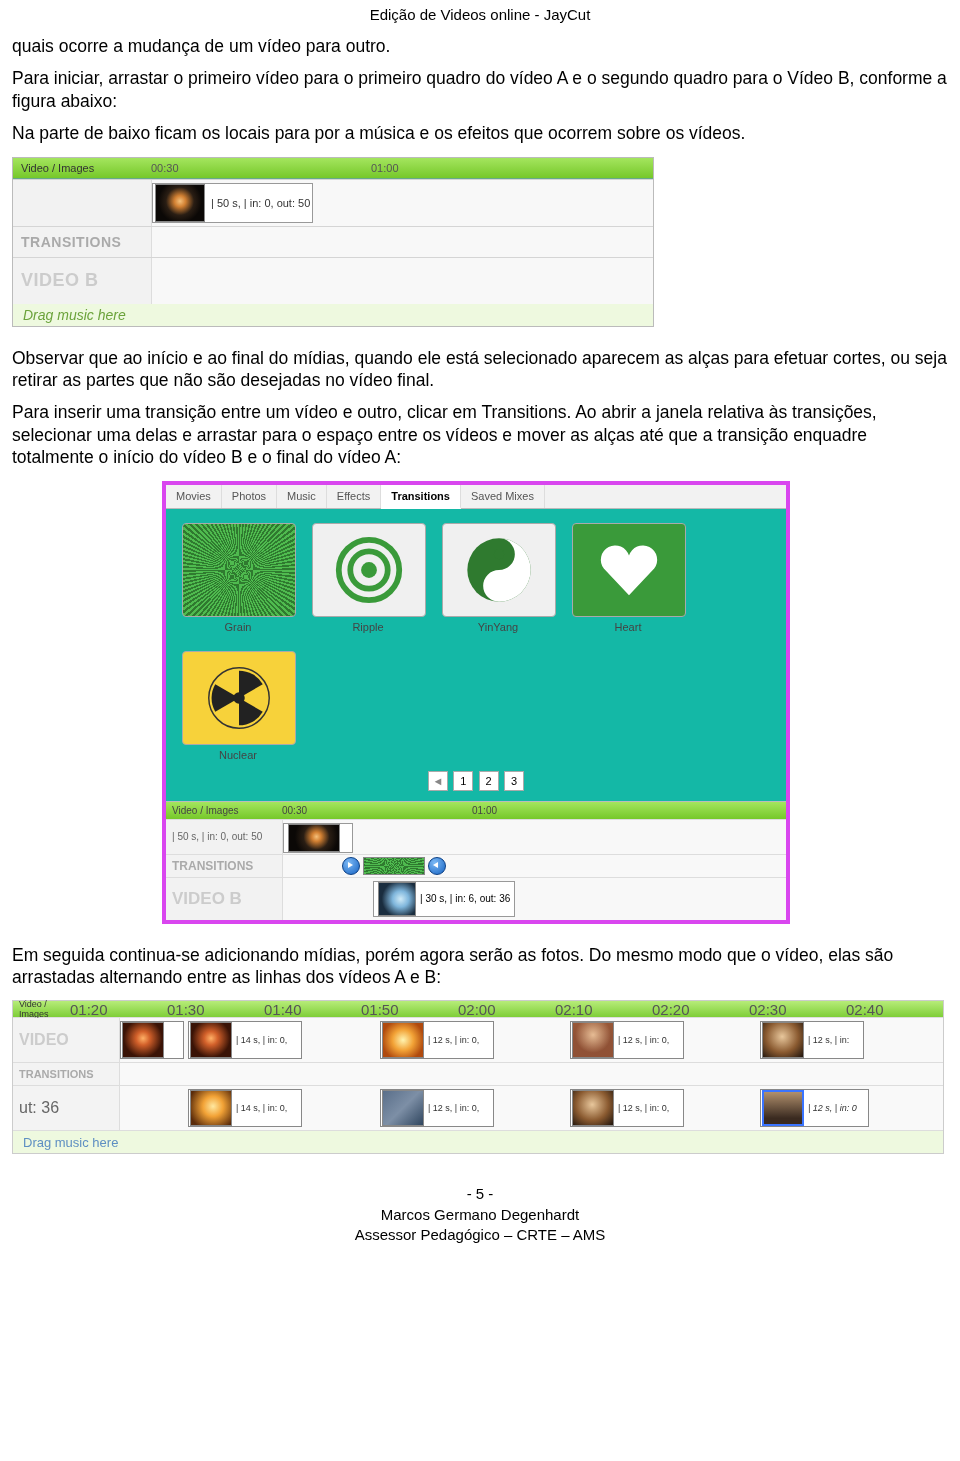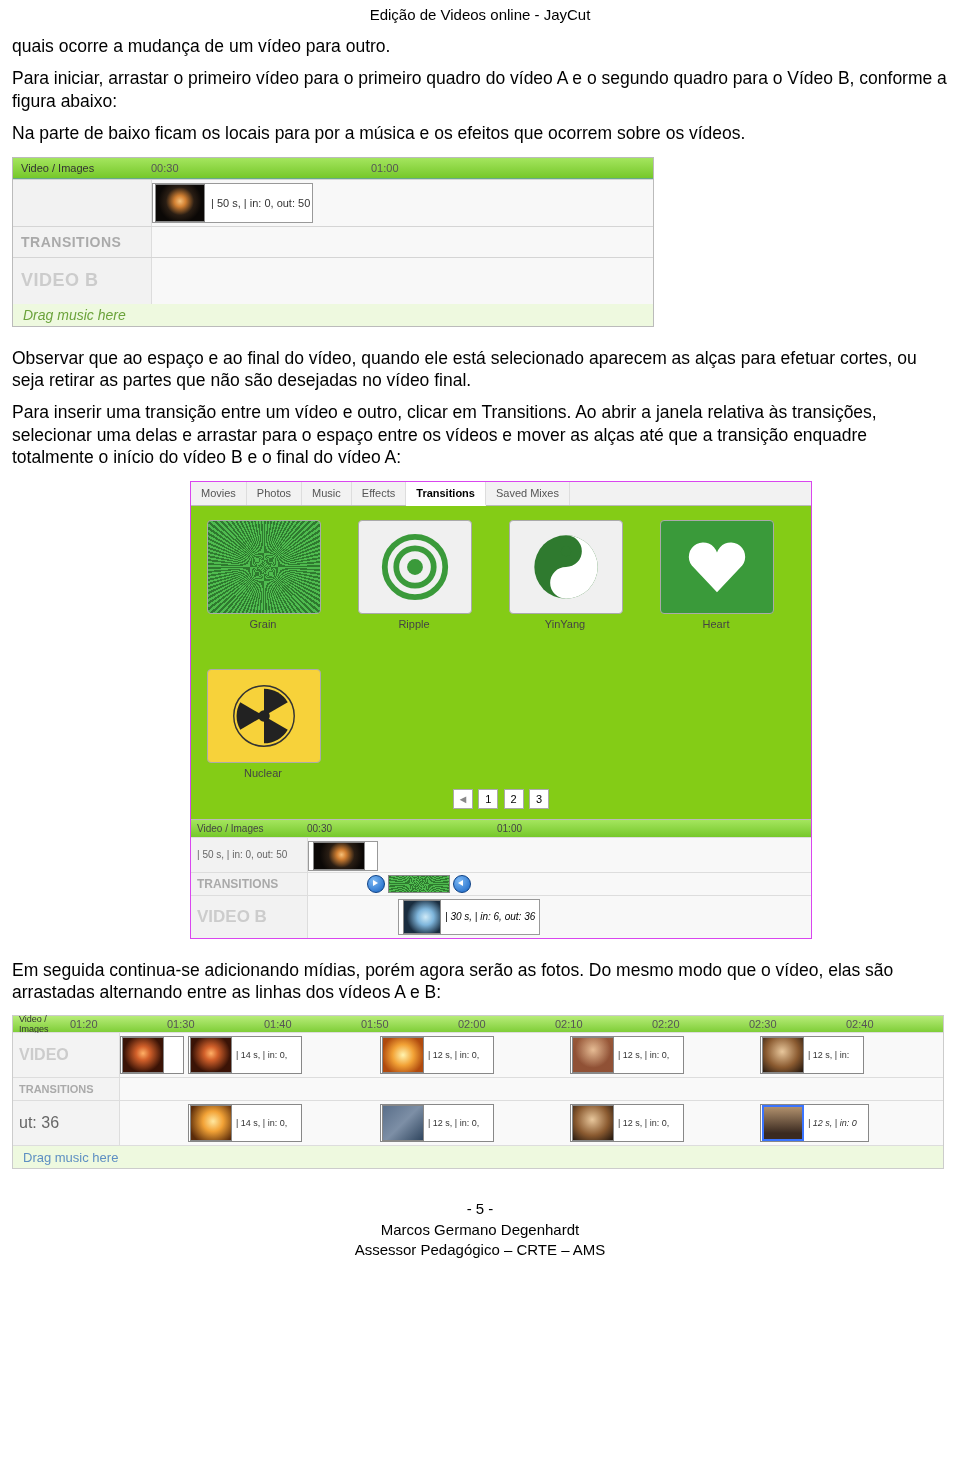--- a/index.html
+++ b/index.html
@@ -97,25 +97,25 @@
       border-left:6px solid #fff; border-top:4px solid transparent; border-bottom:4px solid transparent;
     }
     .fig1 .play-btn.rev::after{
       left:4px; border-left:none; border-right:6px solid #fff;
     }
     .fig1 .musicrow{
       height: 22px; background:#eef9df; display:flex; align-items:center;
       padding-left:10px; color:#6ba33b; font-size:14px; font-style:italic;
     }
     
-    .fig2 { width: 620px; border:1px solid #d946ef; background:#84cc16; font-size:12px;margin-left:28px; }
+    .fig2 { width: 620px; border:4px solid #d946ef; background:#14b8a6; font-size:12px; }
     .tabs { display:flex; border-bottom:1px solid #bbb; background:#f2f2f2; }
     .tab { padding:5px 10px; font-size:11px; color:#555; border-right:1px solid #ddd; }
     .tab.active { background:#fff; color:#000; border-bottom:2px solid #fff; margin-bottom:-1px; font-weight:bold;}
-    .gal { display:flex; flex-wrap:wrap; gap:39px; padding:14px 16px 4px; }
+    .gal { display:flex; flex-wrap:wrap; gap:18px; padding:14px 16px 4px; }
     .gitem { width: 112px; }
     .gbox {
       width: 112px; height: 92px; border:1px solid #aaa; border-radius:4px;
       display:flex; align-items:center; justify-content:center; background:#f0f0f0;
     }
     .gname { text-align:center; font-size:11px; color:#444; margin-top:4px; }
     .sw-grain { background: repeating-conic-gradient(#2f7a2f 0 2deg, #4fbb4f 2deg 4deg); filter: blur(0.3px); }
     .sw-ripple svg, .sw-yy svg, .sw-heart svg, .sw-nuke svg { width:72px; height:72px; }
     .pager { text-align:center; padding: 6px 0 10px; }
     .pager span { display:inline-block; width:18px; height:18px; border:1px solid #aaa; font-size:11px; line-height:18px; margin:0 1px; background:#fff;}
@@ -137,21 +137,21 @@
     .fig2 .playbtns { display:flex; align-items:center; gap:3px; padding:0 4px; }
     .fig2 .pb { width:16px;height:16px;border-radius:50%;background:radial-gradient(circle at 35% 30%,#7cb9f5,#1562c2);border:1px solid #0a3f85;position:relative;}
     .fig2 .pb::after{content:"";position:absolute;left:5px;top:4px;border-left:5px solid #fff;border-top:3px solid transparent;border-bottom:3px solid transparent;}
     .fig2 .pb.r::after{left:4px;border-left:none;border-right:5px solid #fff;}
     
     .fig3 { width:930px; border:1px solid #ccc; font-size:11px; background:#fff;}
     .fig3 .ruler3 {
       display:flex; height:16px; background: linear-gradient(#b7ec79, #7fce38); align-items:center;
     }
     .fig3 .ruler3 .lbl3 { width:100px; padding-left:6px; font-size:9px; color:#333; }
-    .fig3 .ruler3 .tick3 { flex:0 0 97px; font-size:11px; color:#555; }
+    .fig3 .ruler3 .tick3 { flex:0 0 97px; font-size:15px; color:#555; }
     .fig3 .row3 { display:flex; height:44px; border-top:1px solid #ddd; background:#f9f9f9;}
     .fig3 .lc3 { width:100px; display:flex; align-items:center; padding-left:6px;
       font-weight:bold; font-size:16px; color:#ccc; border-right:1px solid #ddd; background:#f3f3f3;}
     .fig3 .lc3.sm { color:#aaa; font-size:11px; }
     .fig3 .content3 { position:relative; flex:1; }
     .fig3 .clip3 {
       position:absolute; top:3px; bottom:3px; display:flex; align-items:center;
       border:1px solid #888; background:#fff; padding:0 1px; font-size:9px; color:#333;
     }
     .fig3 .th3 { width:40px; height:34px; border:1px solid #888; flex:0 0 40px; }
@@ -196,21 +196,21 @@
     </div>
     <div class="track" style="height:30px;">
       <div class="label-col trans">TRANSITIONS</div>
     </div>
     <div class="track">
       <div class="label-col">VIDEO B</div>
     </div>
     <div class="musicrow">Drag music here</div>
   </div>
 
-  <p class="p">Observar que ao espaço e ao final do vídeo, quando ele está selecionado aparecem as alças para efetuar cortes, ou seja retirar as partes que não são desejadas no vídeo final.</p>
+  <p class="p">Observar que ao início e ao final do mídias, quando ele está selecionado aparecem as alças para efetuar cortes, ou seja retirar as partes que não são desejadas no vídeo final.</p>
   <p class="p">Para inserir uma transição entre um vídeo e outro, clicar em Transitions. Ao abrir a janela relativa às transições, selecionar uma delas e arrastar para o espaço entre os vídeos e mover as alças até que a transição enquadre totalmente o início do vídeo B e o final do vídeo A:</p>
 
   <div class="figure" style="margin-left:150px;">
   <div class="fig2">
     <div class="tabs">
       <div class="tab">Movies</div>
       <div class="tab">Photos</div>
       <div class="tab">Music</div>
       <div class="tab">Effects</div>
       <div class="tab active">Transitions</div>
@@ -286,21 +286,21 @@
       <div class="trk" style="height:22px;">
         <div class="lc small">TRANSITIONS</div>
         <div class="playbtns" style="margin-left:55px;">
           <span class="pb"></span>
           <div style="width:60px;height:16px;border:1px solid #888;background:repeating-conic-gradient(#2f7a2f 0 3deg,#4fbb4f 3deg 6deg);"></div>
           <span class="pb r"></span>
         </div>
       </div>
       <div class="trk">
         <div class="lc">VIDEO B</div>
-        <div class="clip2" style="margin-left:90px;font-style:italic;">
+        <div class="clip2" style="margin-left:90px;">
           <div class="th2 b"></div>
           <span>| 30 s, | in: 6, out: 36</span>
         </div>
       </div>
     </div>
   </div>
   </div>
 
   <p class="p">Em seguida continua-se adicionando mídias, porém agora serão as fotos. Do mesmo modo que o vídeo, elas são arrastadas alternando entre as linhas dos vídeos A e B:</p>
 

